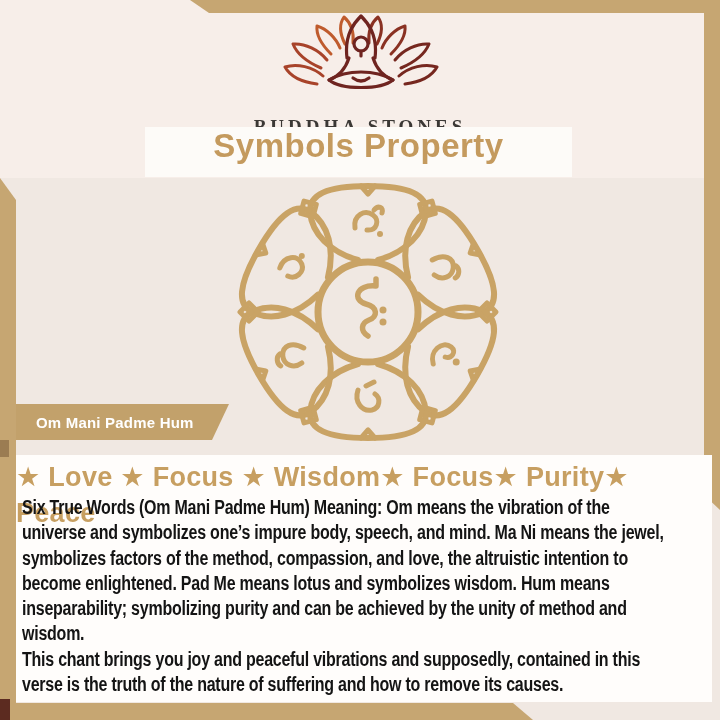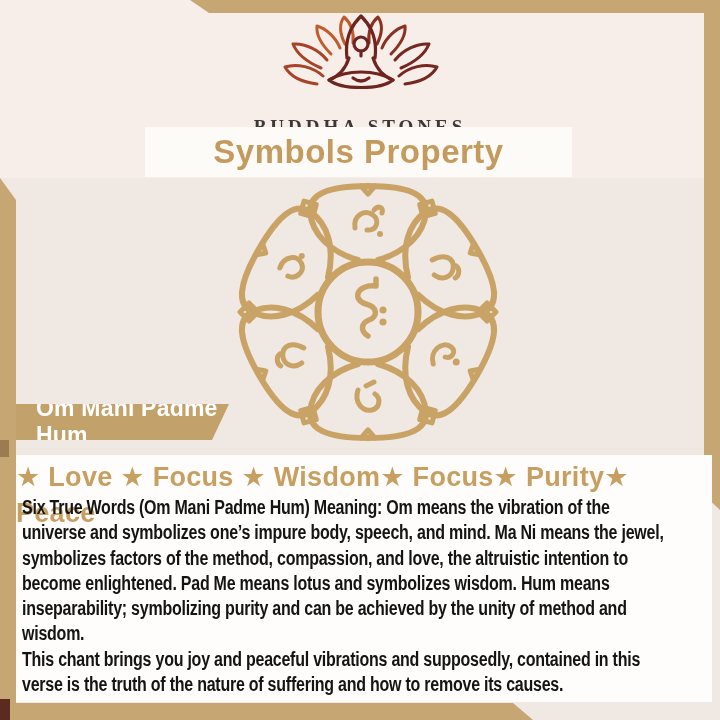--- a/index.html
+++ b/index.html
@@ -25,31 +25,31 @@
   .ribbon-fold { position:absolute; left:0; top:440px; width:9px; height:17px; background:#9b7c52; z-index:4; }
 
   
   .logo-wrap { position:absolute; left:283px; top:14px; width:156px; height:92px; }
   .brand-name { position:absolute; left:160px; top:116px; width:400px; text-align:center;
                 font-family:"Liberation Serif","DejaVu Serif",serif; font-size:19px; font-weight:600;
                 letter-spacing:4px; color:#3b3835; }
 
   
   .title-band { position:absolute; left:145px; top:127px; width:427px; height:50px; background:#fdfbf8;
-                display:flex; align-items:center; justify-content:center; }
+                display:flex; align-items:flex-start; justify-content:center; }
   .title-band span { color:#c49a5e; font-size:33px; font-weight:700; letter-spacing:0.5px; }
 
   
   .mandala-wrap { position:absolute; left:236px; top:180px; width:264px; height:264px; }
 
   
   .ribbon { position:absolute; left:16px; top:404px; width:213px; height:36px; background:#c2a16b;
             clip-path:polygon(0 0, 100% 0, calc(100% - 17px) 100%, 0 100%);
             display:flex; align-items:center; z-index:5; }
-  .ribbon span { color:#ffffff; font-size:23px; font-weight:700; padding-left:20px; letter-spacing:0.2px; }
+  .ribbon span { color:#ffffff; font-size:15px; font-weight:700; padding-left:20px; letter-spacing:0.2px; }
 
   
   .panel { position:absolute; left:16px; top:455px; width:696px; height:247px; background:#fffdfb;
            overflow:hidden; z-index:3; }
   .tagline { margin-top:4px; height:36px; line-height:36px; 
              color:#c79f61; font-size:27px; font-weight:700; letter-spacing:0.3px; }
   .body-text { margin-left:6px; transform:scaleX(0.80); transform-origin:0 0; }
   .body-text .line { white-space:nowrap; font-size:20px; font-weight:700; color:#141414;
                      line-height:25.3px; letter-spacing:-0.3px; }
 </style>

